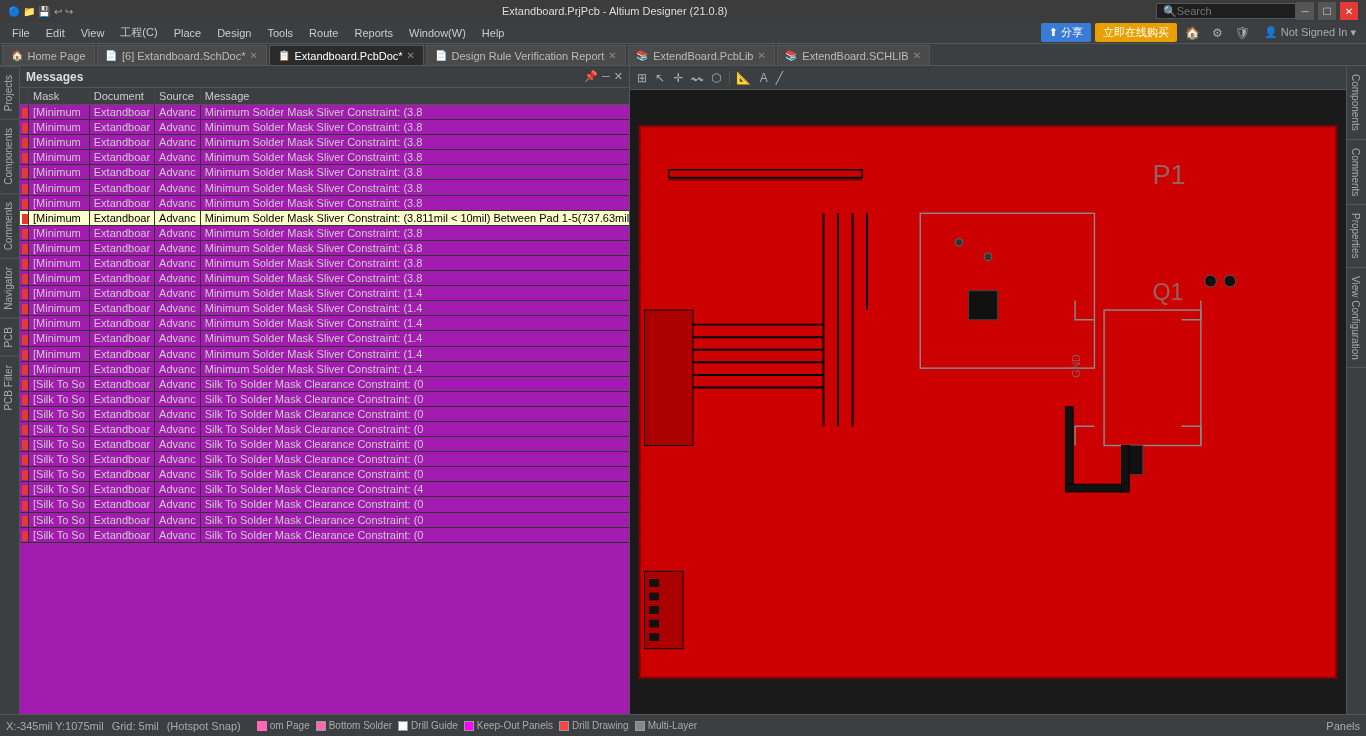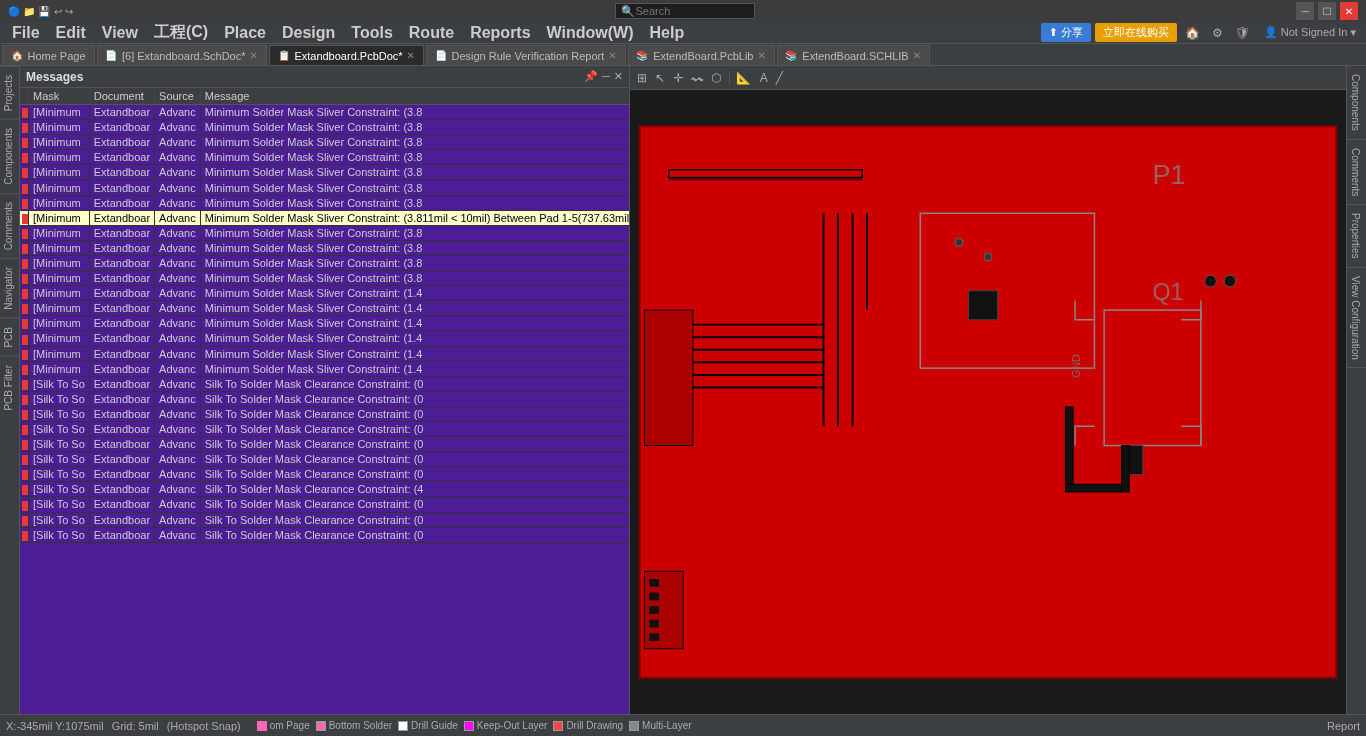--- a/index.html
+++ b/index.html
@@ -13,21 +13,21 @@
     #titlebar .wc-btn.close { background: #e53935; color: white; }
     #titlebar .wc-btn.max { background: #555; color: #ccc; }
     #titlebar .wc-btn.min { background: #555; color: #ccc; }
     #titlebar .search-area { display: flex; align-items: center; background: #1e1e1e; border: 1px solid #555; padding: 1px 6px; height: 16px; min-width: 140px; color: #ddd; font-size: 11px; }
     #titlebar .search-area input { background: transparent; border: none; outline: none; color: #ddd; font-size: 11px; width: 100px; }
     #titlebar .left-icons { display: flex; align-items: center; gap: 3px; }
     #titlebar .left-icons span { font-size: 10px; color: #aaa; }
 
     
     #menubar { display: flex; align-items: center; background: #3c3f41; height: 22px; padding: 0 4px; border-bottom: 1px solid #555; }
-    #menubar .menu-item { padding: 2px 8px; color: #ccc; font-size: 16px; cursor: pointer; white-space: nowrap; font-weight: bold; }
+    #menubar .menu-item { padding: 2px 8px; color: #ccc; font-size: 11px; cursor: pointer; white-space: nowrap; }
     #menubar .right-section { margin-left: auto; display: flex; align-items: center; gap: 4px; }
     #menubar .share-btn { background: #3a7bd5; color: white; padding: 2px 8px; border-radius: 2px; cursor: pointer; font-size: 11px; }
     #menubar .buy-btn { background: #e8a000; color: white; padding: 2px 8px; border-radius: 2px; cursor: pointer; font-size: 11px; }
     #menubar .icon-btn { color: #aaa; padding: 2px 4px; cursor: pointer; font-size: 12px; }
     #menubar .user-btn { color: #aaa; padding: 2px 6px; cursor: pointer; font-size: 11px; display: flex; align-items: center; gap: 3px; }
 
     
     #tabs { display: flex; align-items: flex-end; background: #3c3f41; height: 22px; border-bottom: 1px solid #555; padding: 0 2px; }
     .tab { display: flex; align-items: center; padding: 2px 8px; background: #4a4a4a; border: 1px solid #555; border-bottom: none; color: #bbb; font-size: 11px; cursor: pointer; white-space: nowrap; height: 20px; margin-right: 2px; }
     .tab.active { background: #2b2b2b; color: #fff; }
@@ -35,21 +35,21 @@
     .tab-icon { margin-right: 4px; font-size: 10px; }
 
     
     #main-layout { display: flex; height: calc(736px - 66px - 22px); }
 
     
     #left-sidebar { width: 20px; background: #3c3f41; display: flex; flex-direction: column; border-right: 1px solid #555; }
     .sidebar-tab { writing-mode: vertical-rl; text-orientation: mixed; transform: rotate(180deg); padding: 8px 3px; color: #aaa; font-size: 10px; cursor: pointer; white-space: nowrap; border-bottom: 1px solid #555; }
 
     
-    #messages-panel { width: 610px; background: #4c1d95; border-right: 1px solid #555; display: flex; flex-direction: column; }
+    #messages-panel { width: 610px; background: #a21caf; border-right: 1px solid #555; display: flex; flex-direction: column; }
     #messages-header { display: flex; align-items: center; justify-content: space-between; background: #3c3f41; padding: 2px 6px; border-bottom: 1px solid #555; height: 22px; }
     #messages-header .title { font-size: 12px; color: #ddd; font-weight: bold; }
     #messages-header .controls { display: flex; gap: 4px; }
     #messages-header .ctrl-btn { color: #aaa; cursor: pointer; font-size: 11px; }
 
     
     #messages-table { flex: 1; overflow-y: auto; overflow-x: hidden; }
     #messages-table table { width: 100%; border-collapse: collapse; font-size: 11px; }
     #messages-table thead th { background: #3c3f41; color: #ccc; padding: 2px 4px; border-bottom: 1px solid #555; border-right: 1px solid #444; text-align: left; font-weight: normal; position: sticky; top: 0; z-index: 1; white-space: nowrap; }
     #messages-table tbody tr { cursor: pointer; }
@@ -82,20 +82,21 @@
     ::-webkit-scrollbar-thumb { background: #555; }
   </style>
 </head>
 <body>
 
 <div id="titlebar">
   <div class="left-icons">
     <span>🔵</span>
     <span>📁 💾 ↩ ↪</span>
   </div>
+  <div class="title">Extandboard.PrjPcb - Altium Designer (21.0.8)</div>
   <div class="search-area">
     <span>🔍</span>
     <input type="text" placeholder="Search" style="">
   </div>
   <div class="window-controls">
     <div class="wc-btn min">─</div>
     <div class="wc-btn max">☐</div>
     <div class="wc-btn close">✕</div>
   </div>
 </div>
@@ -496,25 +497,25 @@
     <div class="layer-legend">
       <div class="layer-dot" style="background:#ff69b4; border:1px solid #999;"></div>
       <span>Bottom Solder</span>
     </div>
     <div class="layer-legend">
       <div class="layer-dot" style="background:#fff; border:1px solid #999;"></div>
       <span>Drill Guide</span>
     </div>
     <div class="layer-legend">
       <div class="layer-dot" style="background:#ff00ff; border:1px solid #999;"></div>
-      <span>Keep-Out Layer</span>
+      <span>Keep-Out Panels</span>
     </div>
     <div class="layer-legend">
       <div class="layer-dot" style="background:#ff4444; border:1px solid #999;"></div>
       <span>Drill Drawing</span>
     </div>
     <div class="layer-legend">
       <div class="layer-dot" style="background:#888; border:1px solid #999;"></div>
       <span>Multi-Layer</span>
     </div>
   </div>
-  <span class="panels-btn" style="margin-left:auto;">Report</span>
+  <span class="panels-btn" style="margin-left:auto;">Panels</span>
 </div>
 
 </body></html>

